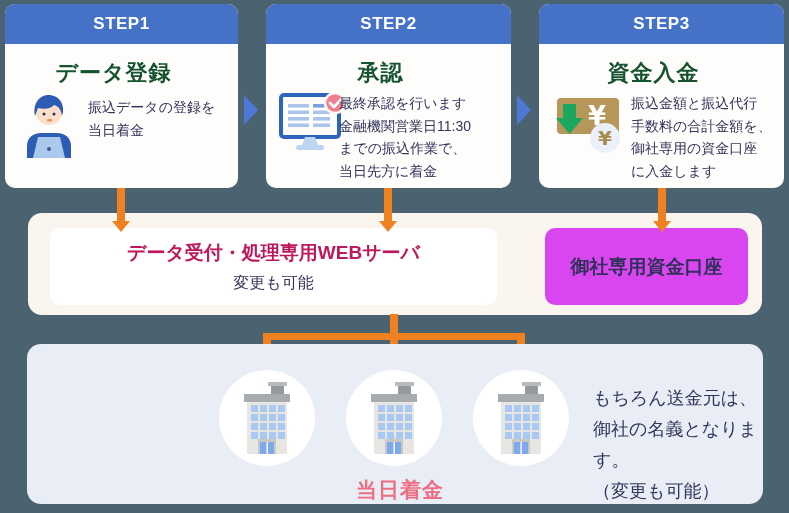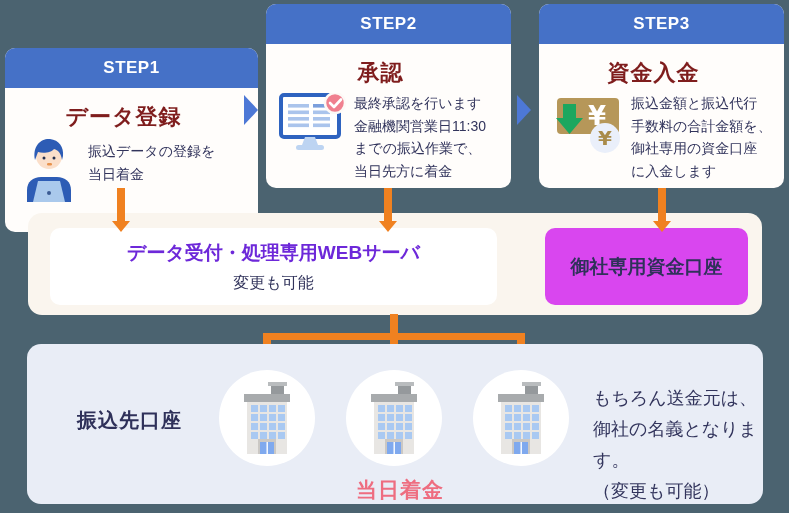--- a/index.html
+++ b/index.html
@@ -4,37 +4,37 @@
 <style>
   html,body{margin:0;padding:0;background:#4b6370;}
   .canvas{
     position:relative;width:789px;height:513px;overflow:hidden;
     background:#4b6370;
     font-family:"Liberation Sans","DejaVu Sans",sans-serif;
     color:#2f315a;
   }
   
   .step-card{position:absolute;top:4px;height:184px;background:#fffdfb;border-radius:10px;}
-  #card1{left:5px;width:253px;margin-top:44px;}
+  #card1{left:5px;width:233px;}
   #card2{left:266px;width:245px;}
   #card3{left:539px;width:245px;}
   .step-header{
     height:40px;background:#4571c7;border-radius:10px 10px 0 0;
     display:flex;align-items:center;justify-content:center;
     color:#ffffff;font-weight:bold;font-size:17px;letter-spacing:.5px;
   }
   .step-title{
     position:absolute;left:0;right:16px;top:54px;text-align:center;
-    font-size:22px;font-weight:bold;letter-spacing:1px;color:#7f1d1d;
+    font-size:22px;font-weight:bold;letter-spacing:1px;color:#14532d;
   }
   .step-desc{
     position:absolute;font-size:14px;line-height:1.62;white-space:pre-line;color:#32345c;
   }
   #card1 .step-desc{left:83px;top:92px;width:145px;}
-  #card2 .step-desc{left:88px;top:88px;width:154px;}
+  #card2 .step-desc{left:73px;top:88px;width:154px;}
   #card3 .step-desc{left:92px;top:88px;width:150px;}
   .step-icon{position:absolute;}
   #card1 .step-icon{left:18px;top:84px;}
   #card2 .step-icon{left:13px;top:89px;}
   #card3 .step-icon{left:10px;top:88px;}
   
   .chevron{
     position:absolute;top:95px;width:0;height:0;
     border-top:15px solid transparent;border-bottom:15px solid transparent;
     border-left:14px solid #4d78d6;
@@ -45,21 +45,21 @@
     position:absolute;width:0;height:0;
     border-left:9px solid transparent;border-right:9px solid transparent;
     border-top:11px solid #f08120;
   }
   
   .band-middle{position:absolute;left:28px;top:213px;width:734px;height:102px;background:#faf5ee;border-radius:14px;}
   .server-card{
     position:absolute;left:50px;top:228px;width:447px;height:77px;background:#ffffff;border-radius:10px;
     display:flex;flex-direction:column;align-items:center;justify-content:center;
   }
-  .server-title{font-size:19px;font-weight:bold;color:#6d28d9;}
+  .server-title{font-size:19px;font-weight:bold;color:#be185d;}
   .server-sub{font-size:16px;margin-top:7px;color:#32345c;}
   .account-card{
     position:absolute;left:545px;top:228px;width:203px;height:77px;background:#d946ef;border-radius:10px;
     display:flex;align-items:center;justify-content:center;
     font-size:19px;font-weight:bold;color:#2f315a;
   }
   
   .band-bottom{position:absolute;left:27px;top:344px;width:736px;height:160px;background:#e9edf6;border-radius:14px;}
   .recipient-label{position:absolute;left:77px;top:407px;font-size:20px;font-weight:bold;letter-spacing:1px;color:#2f315a;}
   .bank-circle{position:absolute;top:370px;width:96px;height:96px;border-radius:50%;background:#ffffff;}
@@ -160,21 +160,20 @@
   <div class="oline" style="left:390px;top:314px;width:8px;height:26px"></div>
   <div class="oline" style="left:263px;top:333px;width:262px;height:7px"></div>
   <div class="oline" style="left:263px;top:333px;width:8px;height:23px"></div>
   <div class="ohead" style="left:258px;top:355px"></div>
   <div class="oline" style="left:390px;top:333px;width:8px;height:23px"></div>
   <div class="ohead" style="left:385px;top:355px"></div>
   <div class="oline" style="left:517px;top:333px;width:8px;height:23px"></div>
   <div class="ohead" style="left:512px;top:355px"></div>
 
   <div class="band-bottom"></div>
-  <div class="recipient-label">振込先口座</div>
 
   <div class="bank-circle" style="left:219px">
     <svg width="46" height="72" viewBox="0 0 46 72">
       <rect x="24" y="0" width="19" height="4" fill="#b9bcbe"></rect>
       <rect x="27" y="4" width="13" height="8" fill="#95999c"></rect>
       <rect x="0" y="12" width="46" height="8" fill="#a8abad"></rect>
       <rect x="3" y="20" width="40" height="52" fill="#e8e6e3"></rect>
       <g fill="#a9c9f2">
         <rect x="7" y="23" width="7" height="7"></rect>
           <rect x="16" y="23" width="7" height="7"></rect>

